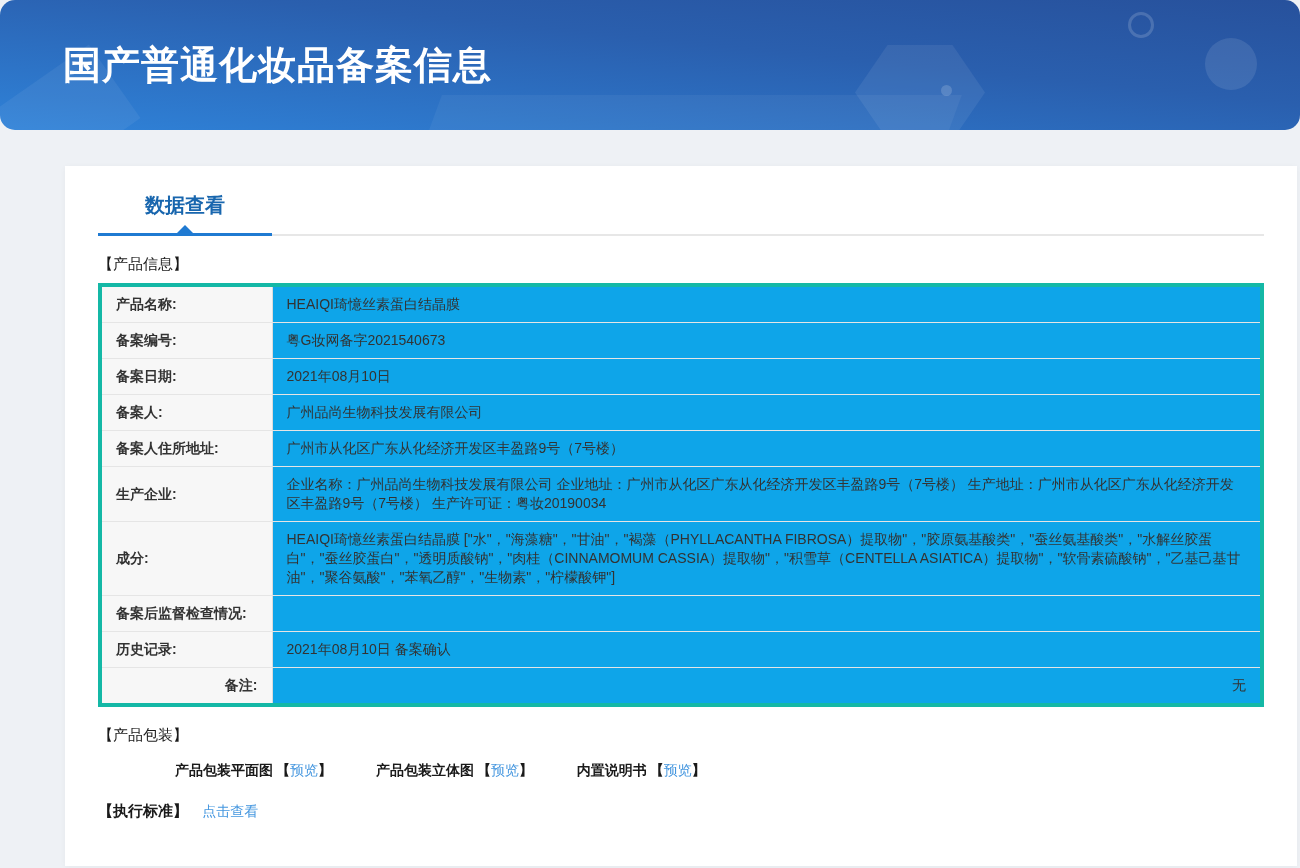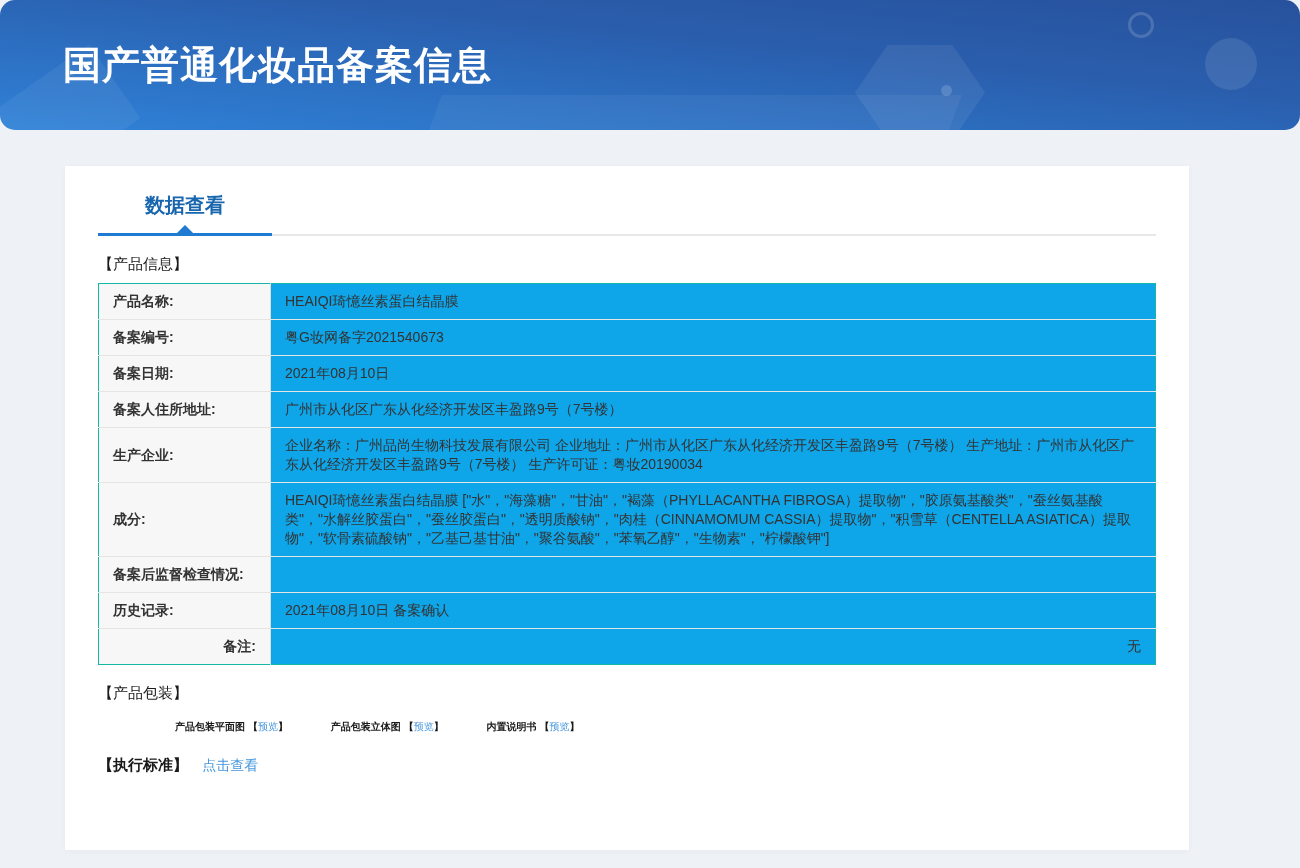--- a/index.html
+++ b/index.html
@@ -42,21 +42,21 @@
     transform:rotate(-35deg);
   }
   .decor-band2 {
     left:420px; top:95px; width:520px; height:120px;
     background:rgba(255,255,255,0.05);
     transform:skewX(-20deg);
   }
 
   
   .card {
-    width:1124px;
+    width:1232px;
     margin:36px 35px 4px 65px;
     background:#ffffff;
     box-shadow:0 1px 6px rgba(0,0,0,0.04);
     padding:26px 33px 45px 33px;
     min-height:684px;
   }
 
   
   .tabs { border-bottom:2px solid #e7e7e7; position:relative; }
   .tab-item {
@@ -84,42 +84,42 @@
   
   .section-heading {
     font-size:15px; font-weight:normal; color:#1a1a1a;
     margin-top:19px; margin-bottom:9px;
   }
 
   
   table.info {
     width:100%;
     border-collapse:collapse;
-    border:1px solid #14b8a6;
+    border:4px solid #14b8a6;
   }
   table.info td {
     font-size:14px;
     line-height:19px;
     vertical-align:middle;
     border-bottom:1px solid #e5e5e5;
     padding:8px 14px;
   }
   table.info tr:last-child td { border-bottom:none;text-align:right; }
   td.lbl {
     width:172px;
     background:#f7f7f7;
     font-weight:bold;
     color:#333;
     border-right:1px solid #dcdcdc;
     height:24px;
   }
   td.val { background:#0ea5e9; color:#333; }
 
   
-  .packaging-row { margin-top:17px; padding-left:77px; font-size:10px; color:#1a1a1a; }
+  .packaging-row { margin-top:17px; padding-left:77px; font-size:14px; color:#1a1a1a; }
   .pack-item { display:inline-block; }
   .pack-item + .pack-item { margin-left:40px; }
   .pack-label { font-weight:bold; color:#1a1a1a; }
   .bracket { font-weight:bold; color:#1a1a1a; margin-left:3px; }
   .bracket.close { margin-left:0; }
   a.link { color:#4496df; text-decoration:none; cursor:pointer; }
 
   
   .standard-row { margin-top:22px; font-size:15px; }
   .standard-heading { font-weight:bold; color:#1a1a1a; display:inline-block; }
@@ -156,20 +156,24 @@
       <td class="lbl">产品名称:</td>
       <td class="val">HEAIQI琦憶丝素蛋白结晶膜</td>
     </tr>
     <tr>
       <td class="lbl">备案编号:</td>
       <td class="val">粤G妆网备字2021540673</td>
     </tr>
     <tr>
       <td class="lbl">备案日期:</td>
       <td class="val">2021年08月10日</td>
+    </tr>
+    <tr>
+      <td class="lbl">备案人:</td>
+      <td class="val">广州品尚生物科技发展有限公司</td>
     </tr>
     <tr>
       <td class="lbl">备案人住所地址:</td>
       <td class="val">广州市从化区广东从化经济开发区丰盈路9号（7号楼）</td>
     </tr>
     <tr>
       <td class="lbl">生产企业:</td>
       <td class="val">企业名称：广州品尚生物科技发展有限公司 企业地址：广州市从化区广东从化经济开发区丰盈路9号（7号楼）  生产地址：广州市从化区广东从化经济开发区丰盈路9号（7号楼）  生产许可证：粤妆20190034</td>
     </tr>
     <tr>

